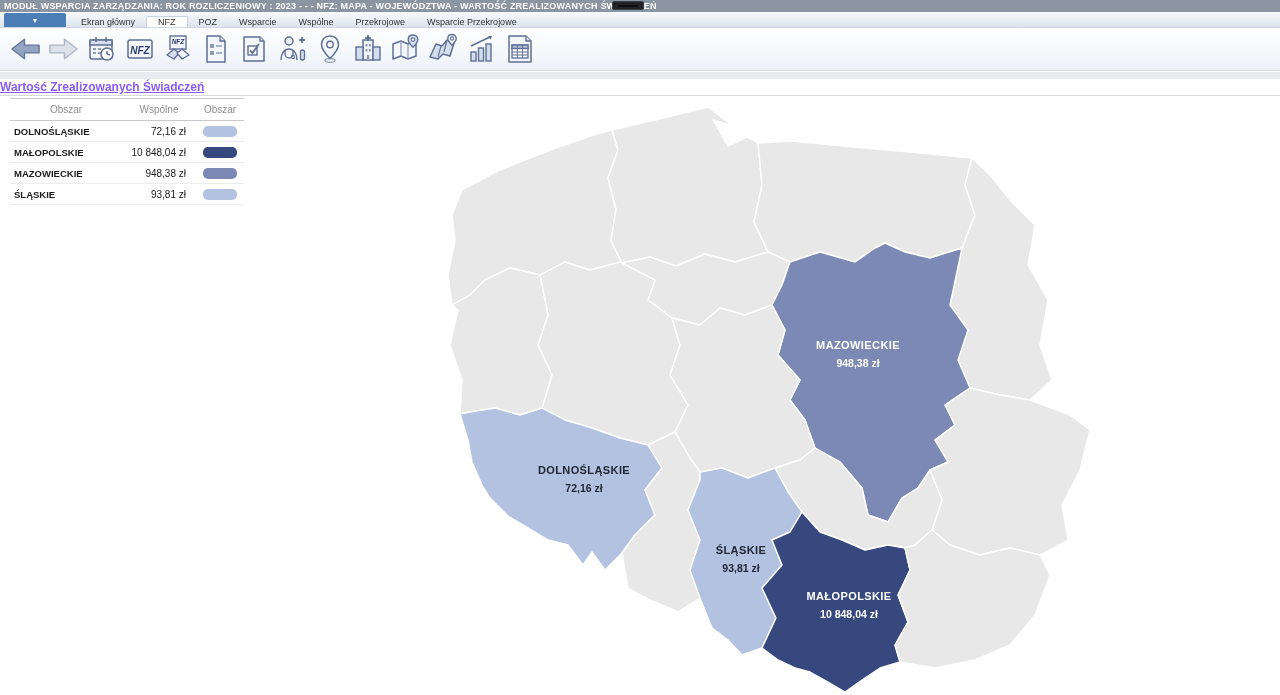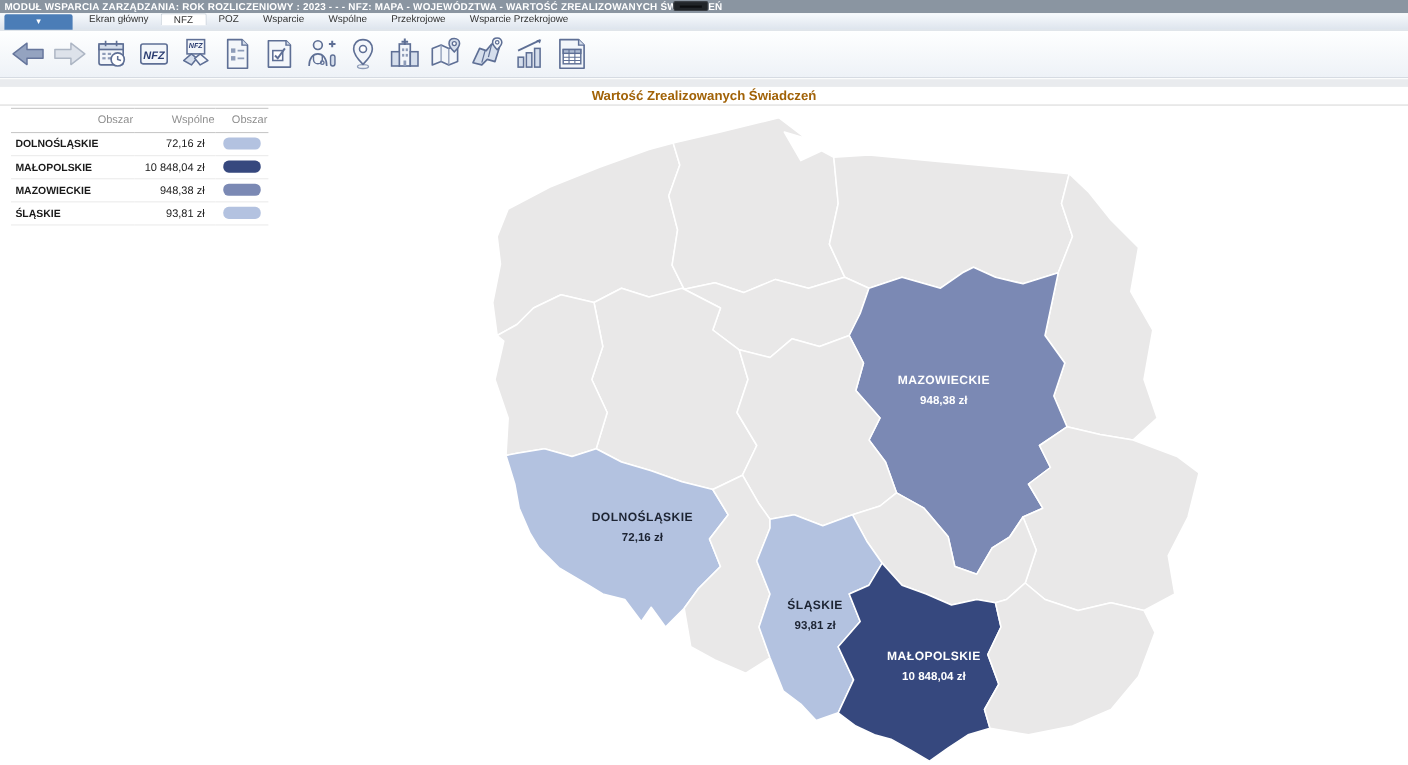--- a/index.html
+++ b/index.html
@@ -35,25 +35,25 @@
   
   .toolbar{
     position:absolute;top:28px;left:0;width:1280px;height:43px;
     background:linear-gradient(#feffff,#eef2f7);
     border-bottom:1px solid #d6dbe2;box-sizing:border-box;
     display:flex;align-items:center;gap:3px;padding-left:8px;
   }
   .tool-btn{width:35px;height:37px;display:flex;align-items:center;justify-content:center;border:none;background:transparent;padding:0;}
   .content-gap{position:absolute;top:72px;left:0;width:1280px;height:7px;background:#e9ebee;}
   
-  .page-title{position:absolute;top:80px;left:0;width:1280px;text-align:center;font-size:12px;font-weight:700;color:#a16207;}
+  .page-title{position:absolute;top:80px;left:0;width:1280px;text-align:left;font-size:12px;font-weight:700;color:#8b5cf6;text-decoration:underline;}
   .title-sep{position:absolute;top:95px;left:0;width:1280px;height:0;border-top:1px solid #dadada;}
   
   table.legend{position:absolute;left:10px;top:98px;width:228px;border-collapse:collapse;font-size:10px;color:#1a1a1a;table-layout:fixed;}
-  table.legend th{font-weight:400;color:#8f8f8f;height:19px;border-top:1px solid #c9c9c9;border-bottom:1px solid #c9c9c9;text-align:right;}
+  table.legend th{font-weight:400;color:#8f8f8f;height:19px;border-top:1px solid #c9c9c9;border-bottom:1px solid #c9c9c9;text-align:center;}
   table.legend td{height:18px;border-bottom:1px solid #ececec;vertical-align:middle;}
   td.area{text-align:left;padding-left:4px;font-weight:700;font-size:9.5px;}
   td.val{text-align:right;padding-right:10px;}
   td.col{text-align:center;}
   .swatch{display:inline-block;width:34px;height:11px;border-radius:5px;vertical-align:middle;}
   .swatch.empty{border:1px solid #94a1b4;box-sizing:border-box;background:#fff;}
   
   .map-svg{position:absolute;left:425px;top:98px;width:690px;height:597px;}
   .region{stroke:#ffffff;stroke-width:1.4;stroke-linejoin:round;}
   text.map-label{font-size:11px;font-weight:700;text-anchor:middle;letter-spacing:.4px;font-family:"Liberation Sans",sans-serif;}
@@ -65,21 +65,21 @@
 
 <div class="titlebar">
   <span>MODUŁ WSPARCIA ZARZĄDZANIA: ROK ROZLICZENIOWY : 2023 - - - NFZ: MAPA - WOJEWÓDZTWA - WARTOŚĆ ZREALIZOWANYCH ŚWIADCZEŃ</span>
 </div>
 <div class="screen-widget"></div>
 
 <div class="tabrow">
   <div class="tab-dd">
     <span>▼</span>
   </div>
-  <span style="display:flex;align-items:flex-start;">
+  <span style="display:flex;align-items:flex-end;">
       <div class="tab">Ekran główny</div>
       <div class="tab selected">NFZ</div>
       <div class="tab">POZ</div>
       <div class="tab">Wsparcie</div>
       <div class="tab">Wspólne</div>
       <div class="tab">Przekrojowe</div>
       <div class="tab">Wsparcie Przekrojowe</div>
     </span>
 </div>
 

